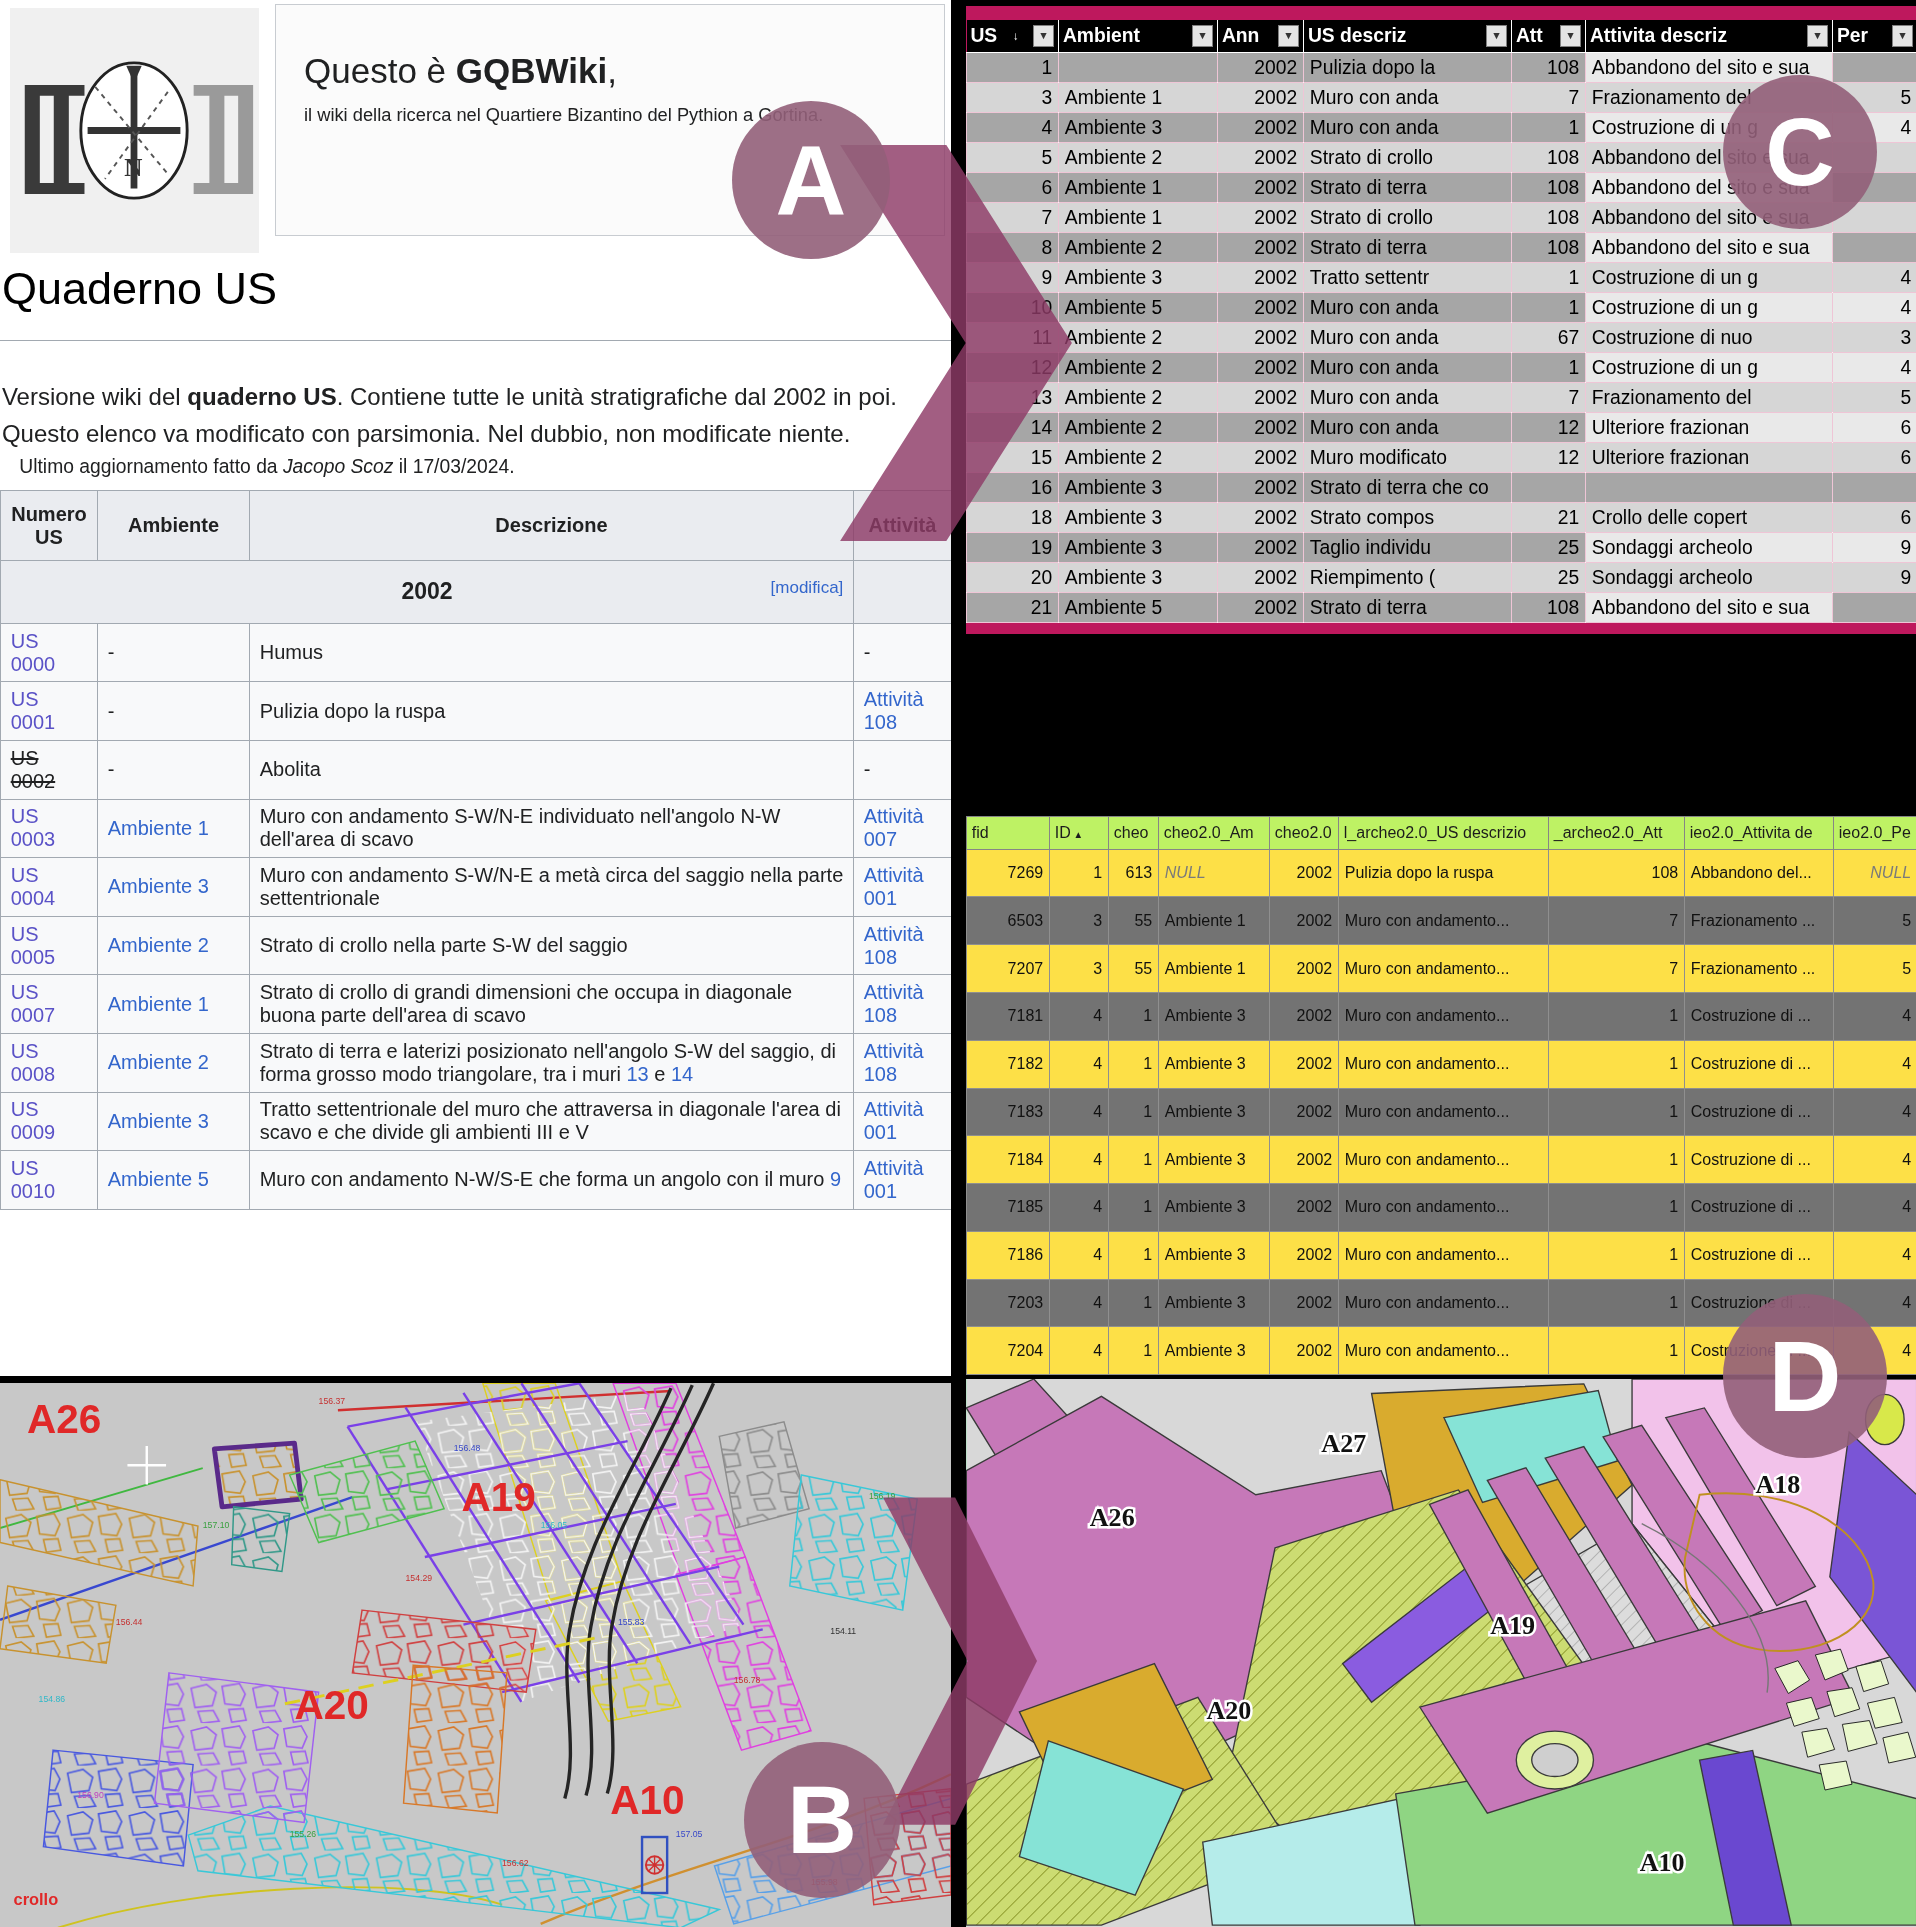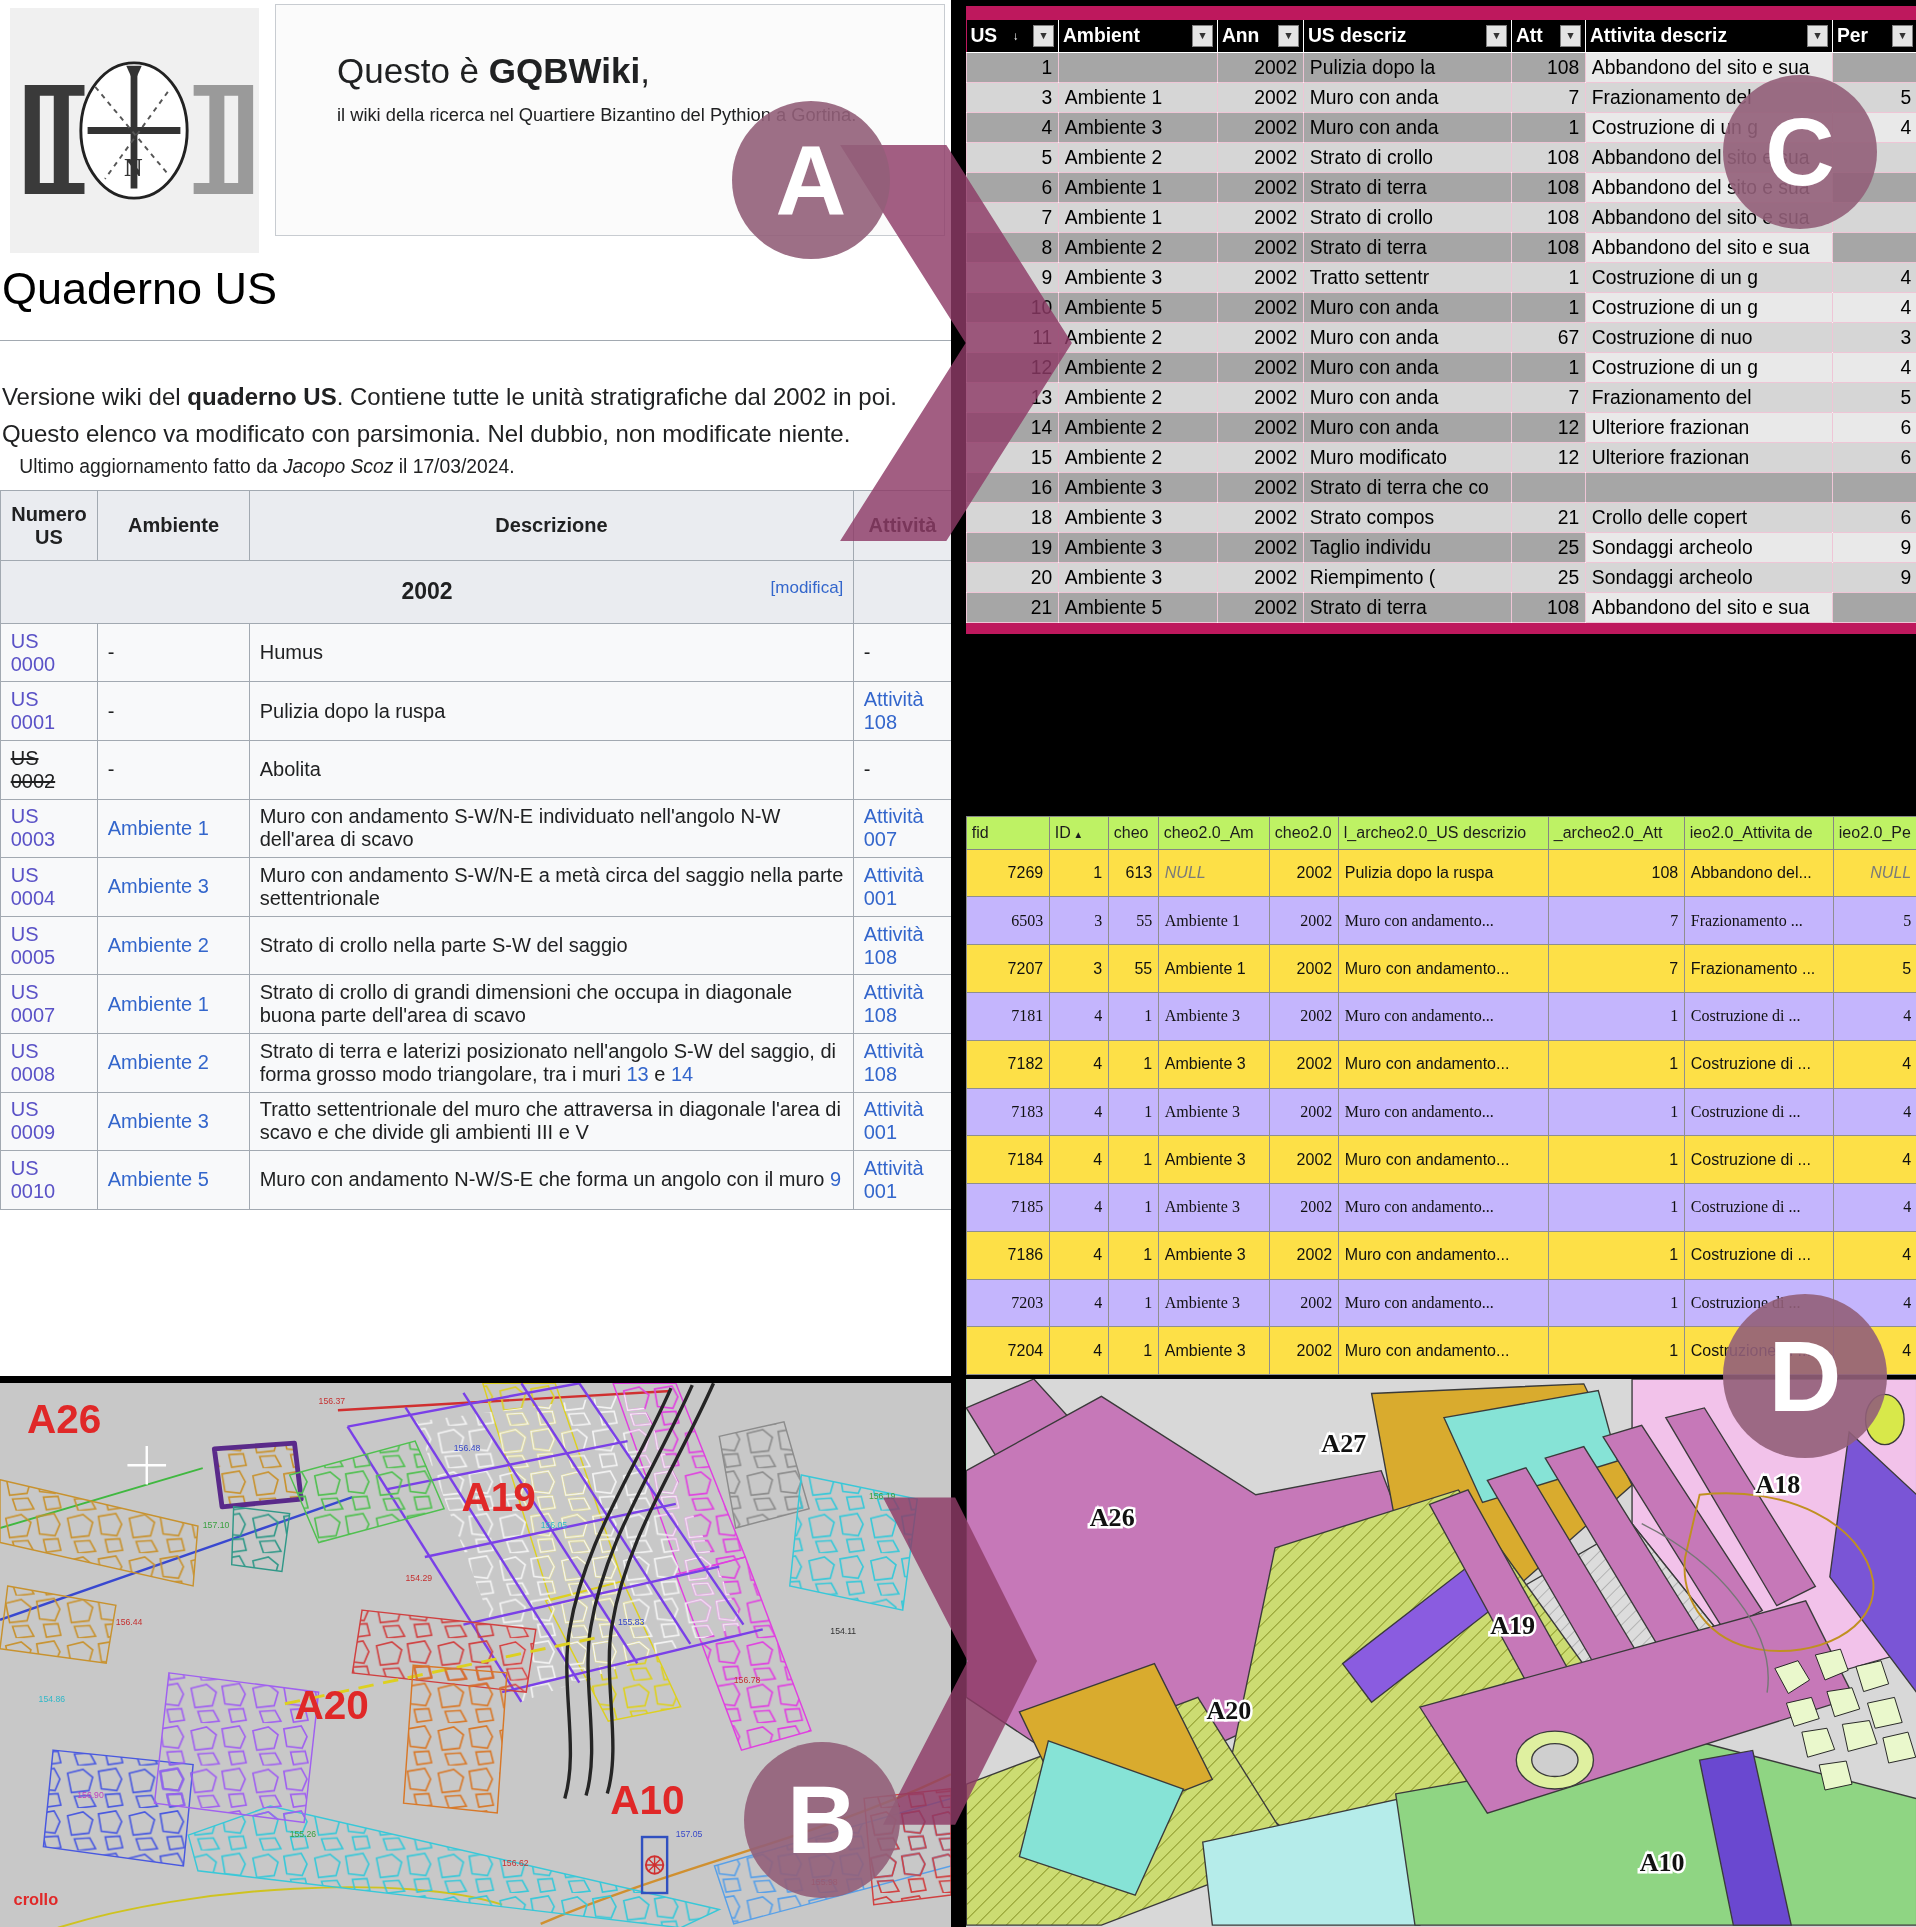--- a/index.html
+++ b/index.html
@@ -5,21 +5,21 @@
   html,body{margin:0;padding:0;background:#000;}
   #stage{position:relative;width:1917px;height:1927px;background:#000;overflow:hidden;
          font-family:"Liberation Sans",sans-serif;}
   
   #panelA{position:absolute;left:0;top:0;width:951px;height:1376px;background:#fff;overflow:hidden;}
   #wiki-logo{position:absolute;left:9.7px;top:7.7px;width:249px;height:245px;background:#f0f0f0;
              display:flex;align-items:center;justify-content:center;}
   .bracket{font-size:116px;color:#3a3a3a;font-weight:700;letter-spacing:-9.7px;line-height:1;}
   .bracket.right{color:#9a9a9a;}
   #wiki-banner{position:absolute;left:275px;top:3.9px;width:670px;height:232px;background:#fbfbfb;
-               border:1px solid #c8ccd1;padding:46px 0 0 61px;box-sizing:border-box;}
+               border:1px solid #c8ccd1;padding:46px 0 0 28px;box-sizing:border-box;}
   .banner-title{font-size:35px;color:#202122;}
   .banner-title b{font-weight:800;}
   .banner-sub{font-size:18.3px;color:#202122;margin-top:13.5px;}
   #page-title{position:absolute;left:1.9px;top:263px;font-size:45px;color:#000;font-weight:400;}
   #title-rule{position:absolute;left:0;top:340px;width:951px;border-top:1px solid #a2a9b1;}
   #wiki-intro{position:absolute;left:1.9px;top:378px;width:941px;font-size:24px;line-height:1.55;color:#202122;}
   #wiki-update{position:absolute;left:19.3px;top:456px;font-size:19.3px;color:#202122;}
   #wiki-table{position:absolute;left:0;top:490px;width:951px;border-collapse:collapse;
               table-layout:fixed;font-size:20px;color:#202122;background:#f8f9fa;}
   #wiki-table th,#wiki-table td{border:1px solid #a2a9b1;padding:5.8px 9.7px;vertical-align:middle;}
@@ -48,21 +48,21 @@
   tr.xl-dark td{background:#a6a6a6;}
   #xl-table td.num{text-align:right;}
   #xl-table td.lite{background:#e9e9e9;}
   
   #panelDT{position:absolute;left:966px;top:816px;width:951px;height:558px;background:#000;}
   #attr-table{width:951px;border-collapse:collapse;table-layout:fixed;font-size:16px;color:#111;}
   #attr-table th{background:#bef264;color:#1c1c1c;font-weight:400;text-align:left;padding:5.8px 4.8px;
                  border:1px solid #868686;height:20px;white-space:nowrap;overflow:hidden;}
   #attr-table td{border:1px solid #8f8f8f;padding:3.9px 5.8px;height:39px;white-space:nowrap;overflow:hidden;}
   tr.at-light td{background:#fde047;}
-  tr.at-dark td{background:#c4b5fd;font-family:Liberation Serif, serif;}
+  tr.at-dark td{background:#737373;}
   #attr-table td.num{text-align:right;}
   .null{color:#7a7a7a;font-style:italic;}
   #panelDM{position:absolute;left:966px;top:1379px;width:951px;height:668px;background:#86efac;}
   
   .badge{position:absolute;border-radius:50%;background:rgba(146,95,121,.9);color:#fff;
          display:flex;align-items:center;justify-content:center;font-weight:800;z-index:7;}
   .arrow{position:absolute;z-index:6;}
   svg text{user-select:none;}
 </style>
 </head>

